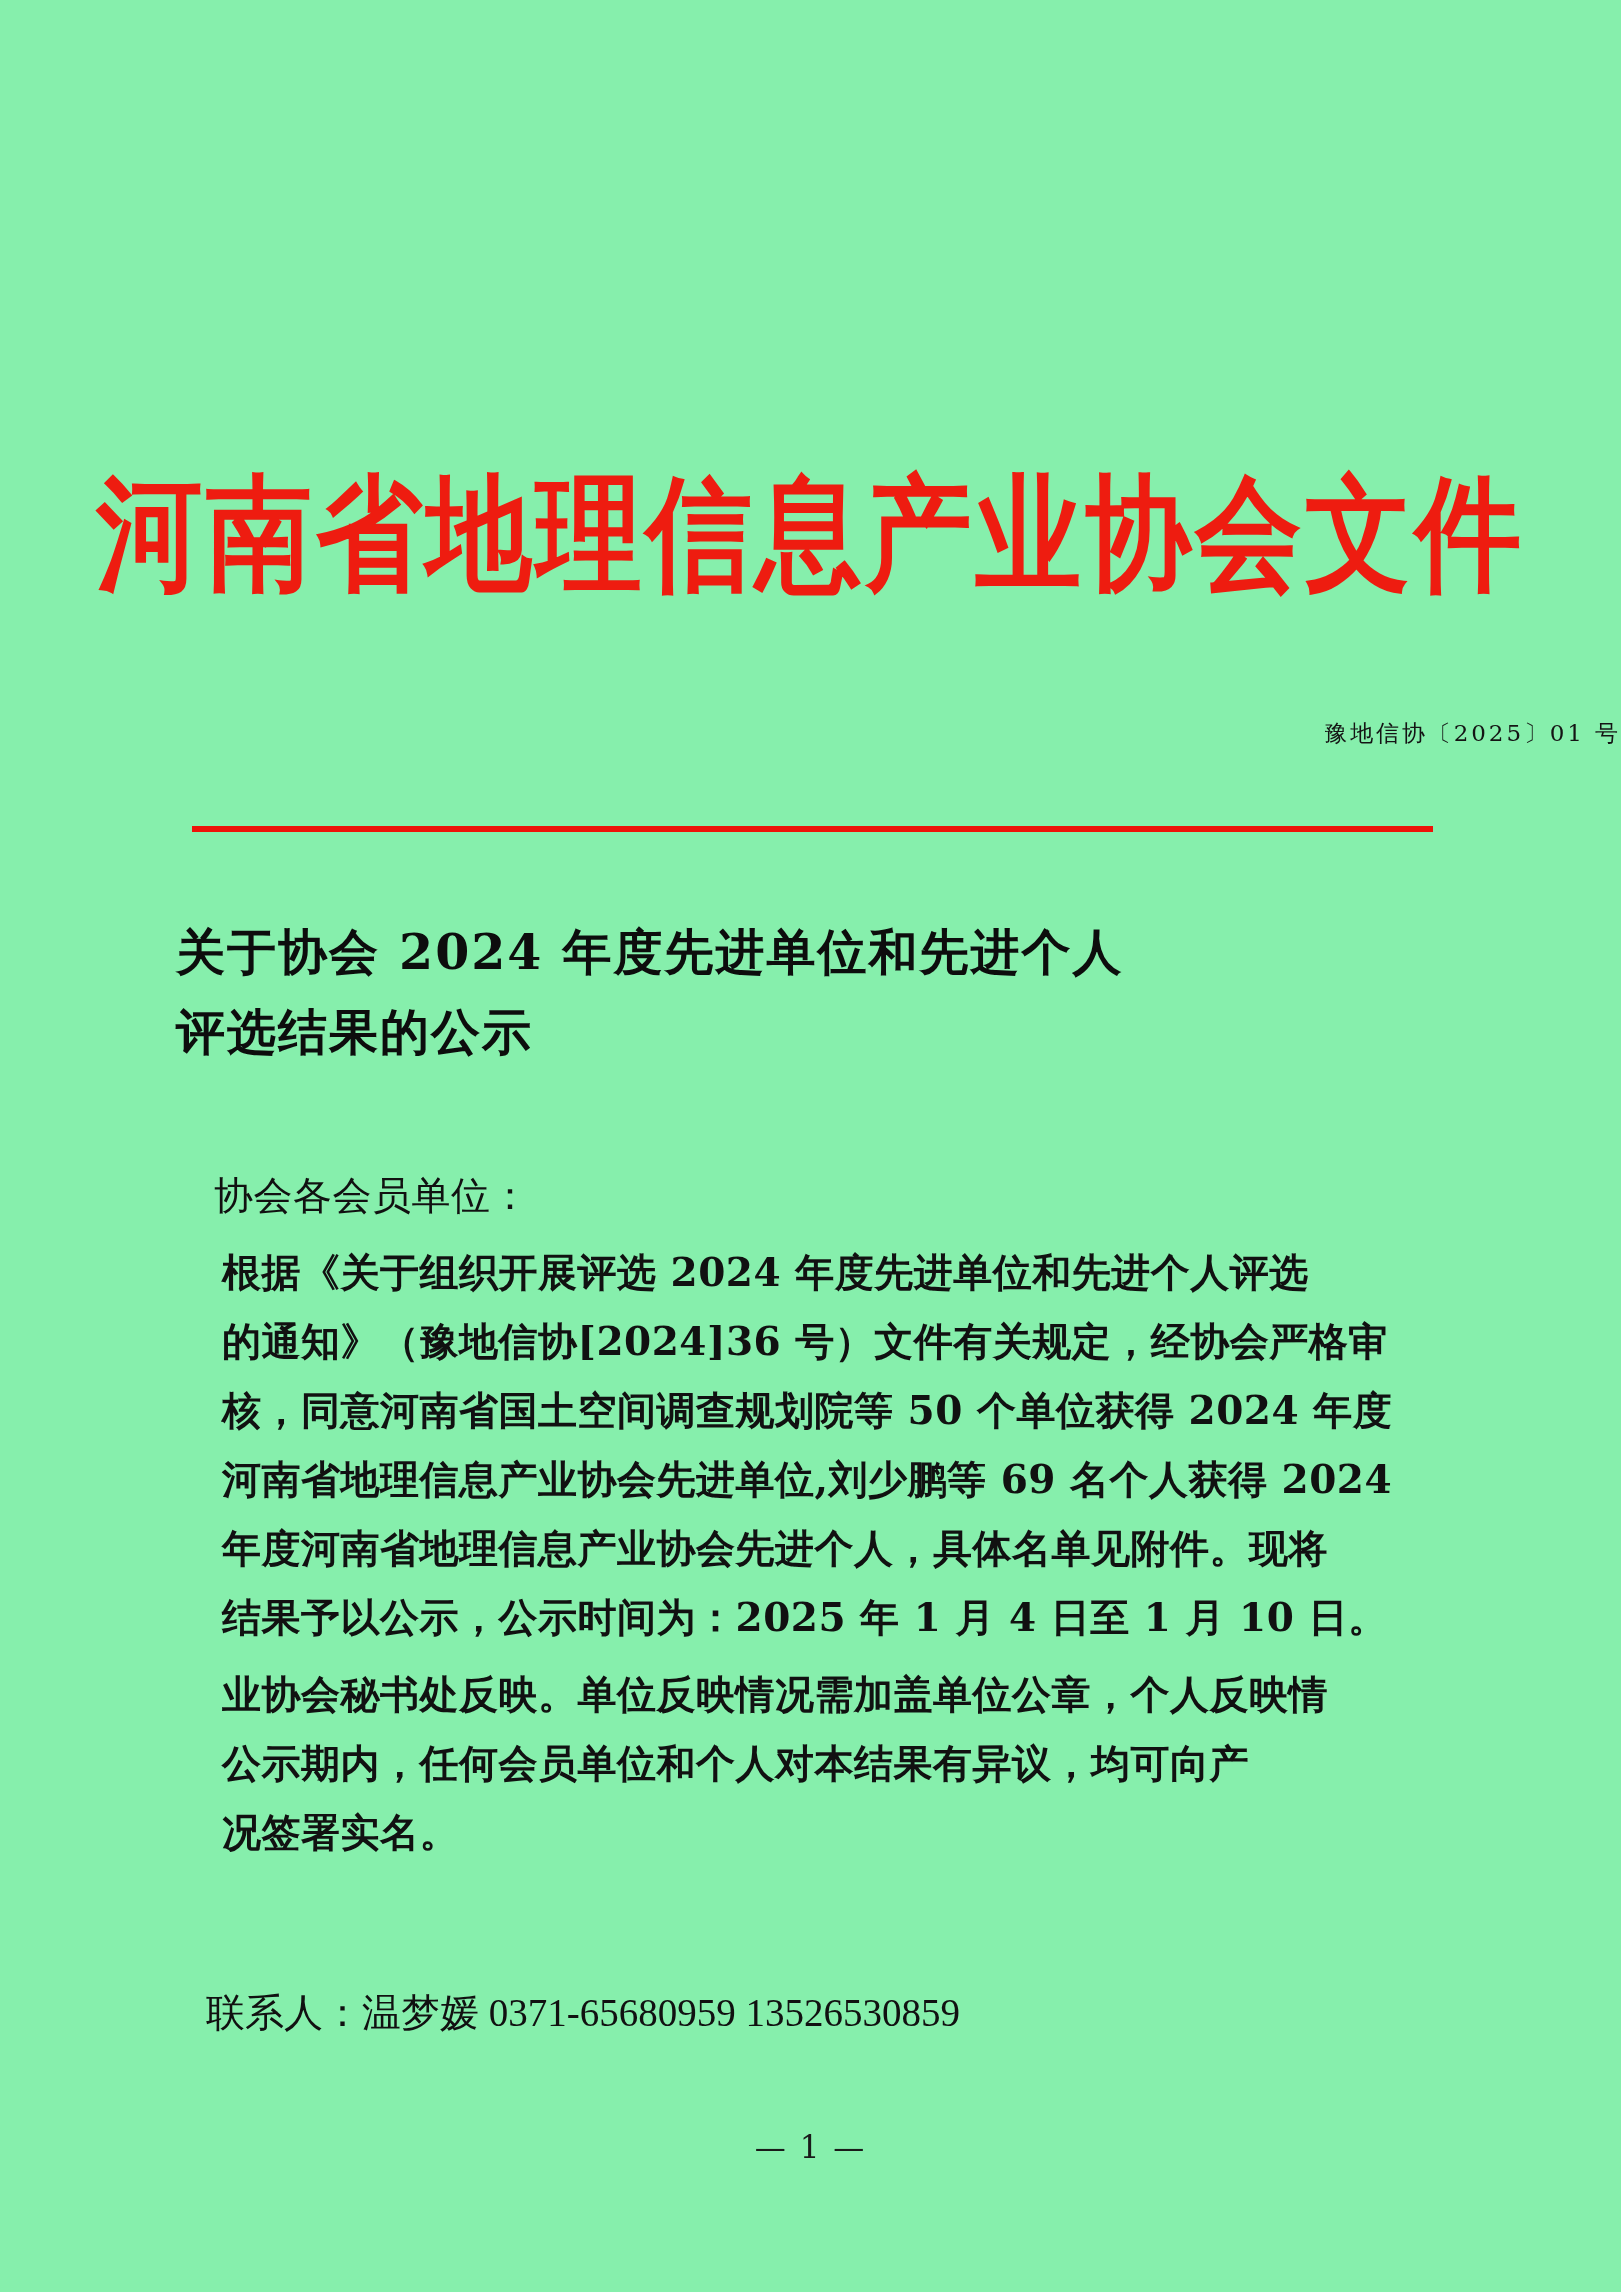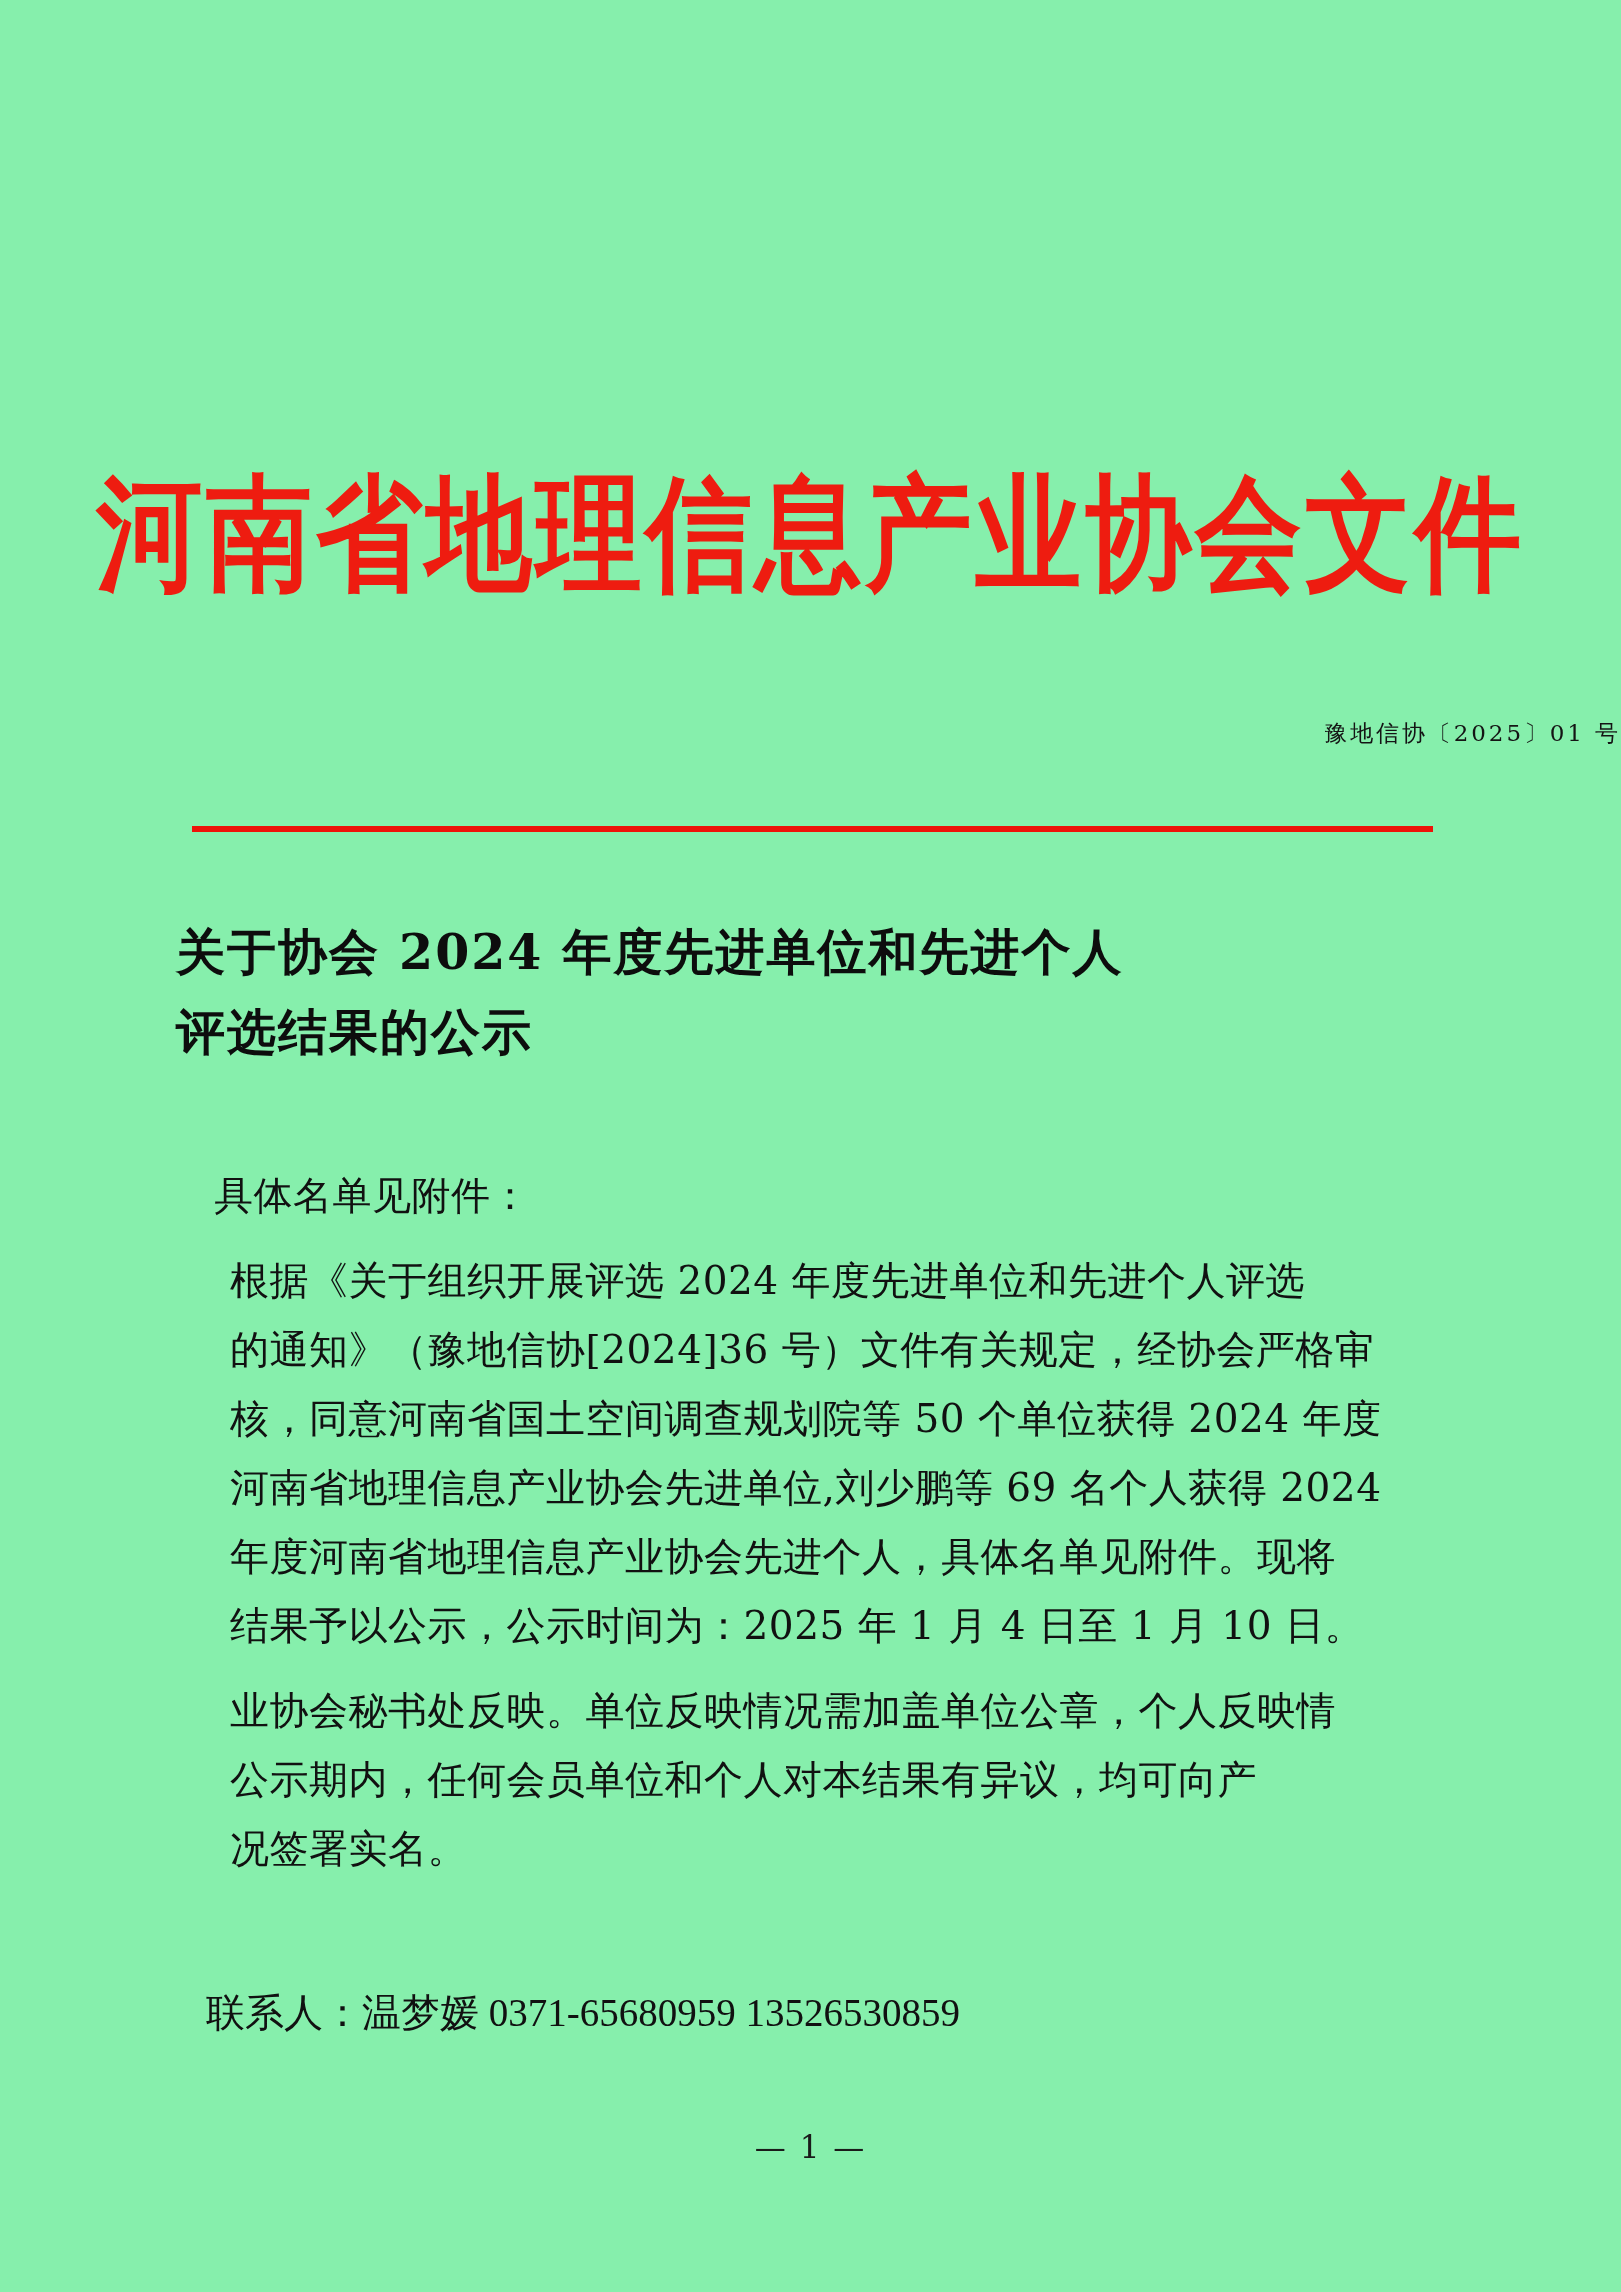--- a/index.html
+++ b/index.html
@@ -90,21 +90,21 @@
     font-size: 39px;
     line-height: 69px;
     color: #111111;
     letter-spacing: 0.5px;
   }
   .body-block .line {
     display: block;
     white-space: nowrap;
   }
   .salutation { margin-bottom: 0px; }
-  .para { margin: 16px; }
+  .para { margin: 8px; font-weight: bold; }
 
   
   .contact {
     position: absolute;
     top: 1978px;
     left: 206px;
     width: 1227px;
     font-family: Liberation Serif, serif;
     font-size: 39px;
     line-height: 69px;
@@ -137,21 +137,21 @@
   <div class="doc-number">豫地信协〔2025〕01 号</div>
 
   <div class="red-rule"></div>
 
   <div class="doc-title">
     <span class="tline">关于协会 2024 年度先进单位和先进个人</span>
     <span class="tline">评选结果的公示</span>
   </div>
 
   <div class="body-block">
-    <div class="line salutation">具体名单见附件：</div>
+    <div class="line salutation">协会各会员单位：</div>
 
     <div class="para">
       <span class="line">    根据《关于组织开展评选 2024 年度先进单位和先进个人评选</span>
       <span class="line">的通知》（豫地信协[2024]36 号）文件有关规定，经协会严格审</span>
       <span class="line">核，同意河南省国土空间调查规划院等 50 个单位获得 2024 年度</span>
       <span class="line">河南省地理信息产业协会先进单位,刘少鹏等 69 名个人获得 2024</span>
       <span class="line">年度河南省地理信息产业协会先进个人，具体名单见附件。现将</span>
       <span class="line">结果予以公示，公示时间为：2025 年 1 月 4 日至 1 月 10 日。</span>
     </div>
 

